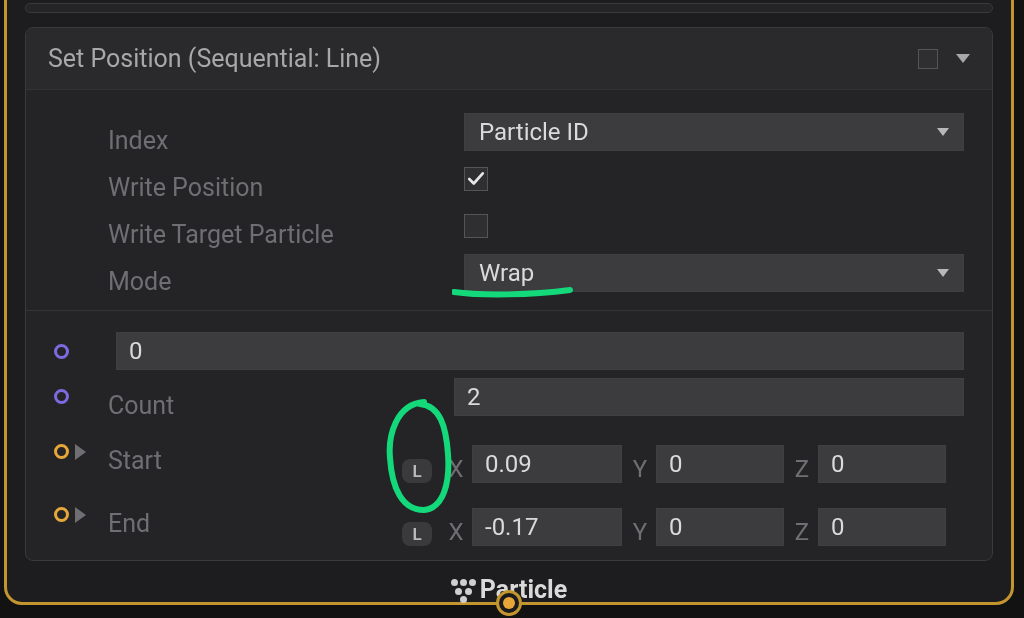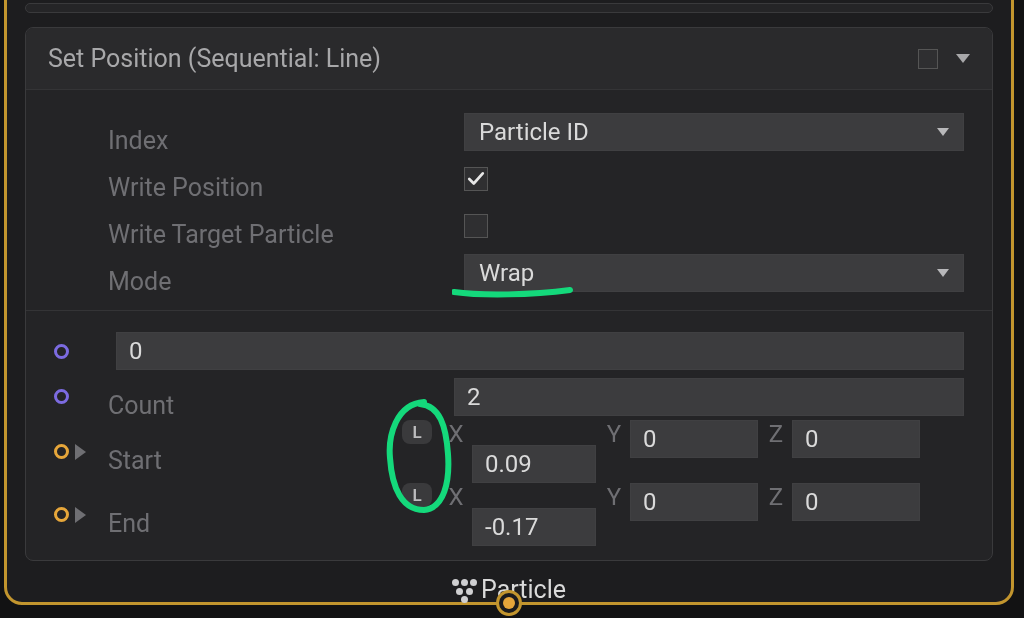--- a/index.html
+++ b/index.html
@@ -81,21 +81,21 @@
   .section:first-of-type{border-top:none;padding-top:30px;}
 
   .row{
     display:flex;align-items:center;
     min-height:44px;
     gap:8px;
   }
   .row .port-col{width:42px;display:flex;align-items:center;gap:4px;}
   .row .label{flex:0 0 330px;color:var(--text-dim);font-size:25px;padding-left:4px;margin-top:18px;}
   .row.top .label{flex:0 0 340px;}
-  .row .value{flex:1;display:flex;align-items:flex-start;gap:6px;padding-left:12px;}
+  .row .value{flex:1;display:flex;align-items:flex-end;gap:6px;padding-left:12px;}
 
   .port{
     width:15px;height:15px;border-radius:50%;
     border:3px solid currentColor;
     background:transparent;
   }
   .port.purple{color:var(--purple);}
   .port.yellow{color:var(--yellow);}
   .tri-right{
     width:0;height:0;
@@ -146,28 +146,29 @@
     background:var(--field-bg);
     border:1px solid var(--field-border);
     color:var(--text-bright);
     display:flex;align-items:center;
     padding:0 12px;
     font-size:24px;
   }
   .num-field.full{flex:1;}
   .vec-label{color:var(--text-dim);width:20px;text-align:center;margin-left:2px;}
   .vec-field{width:128px;}
-  .vec-field.first{width:124px;margin-top:25px;}
+  .vec-field.first{width:150px;margin-top:25px;}
 
   .footer{
     display:flex;align-items:center;justify-content:center;
     gap:3px;
     padding:14px 0 6px 0;
     color:var(--text-bright);
     font-size:25px;
+    font-weight:bold;
   }
   .particle-icon{
     width:26px;height:22px;position:relative;
   }
   .particle-icon span{
     position:absolute;width:7px;height:7px;border-radius:50%;background:#cfcfd1;
   }
   .particle-icon span:nth-child(1){left:0;top:0;}
   .particle-icon span:nth-child(2){left:9px;top:0;}
   .particle-icon span:nth-child(3){left:18px;top:0;}

